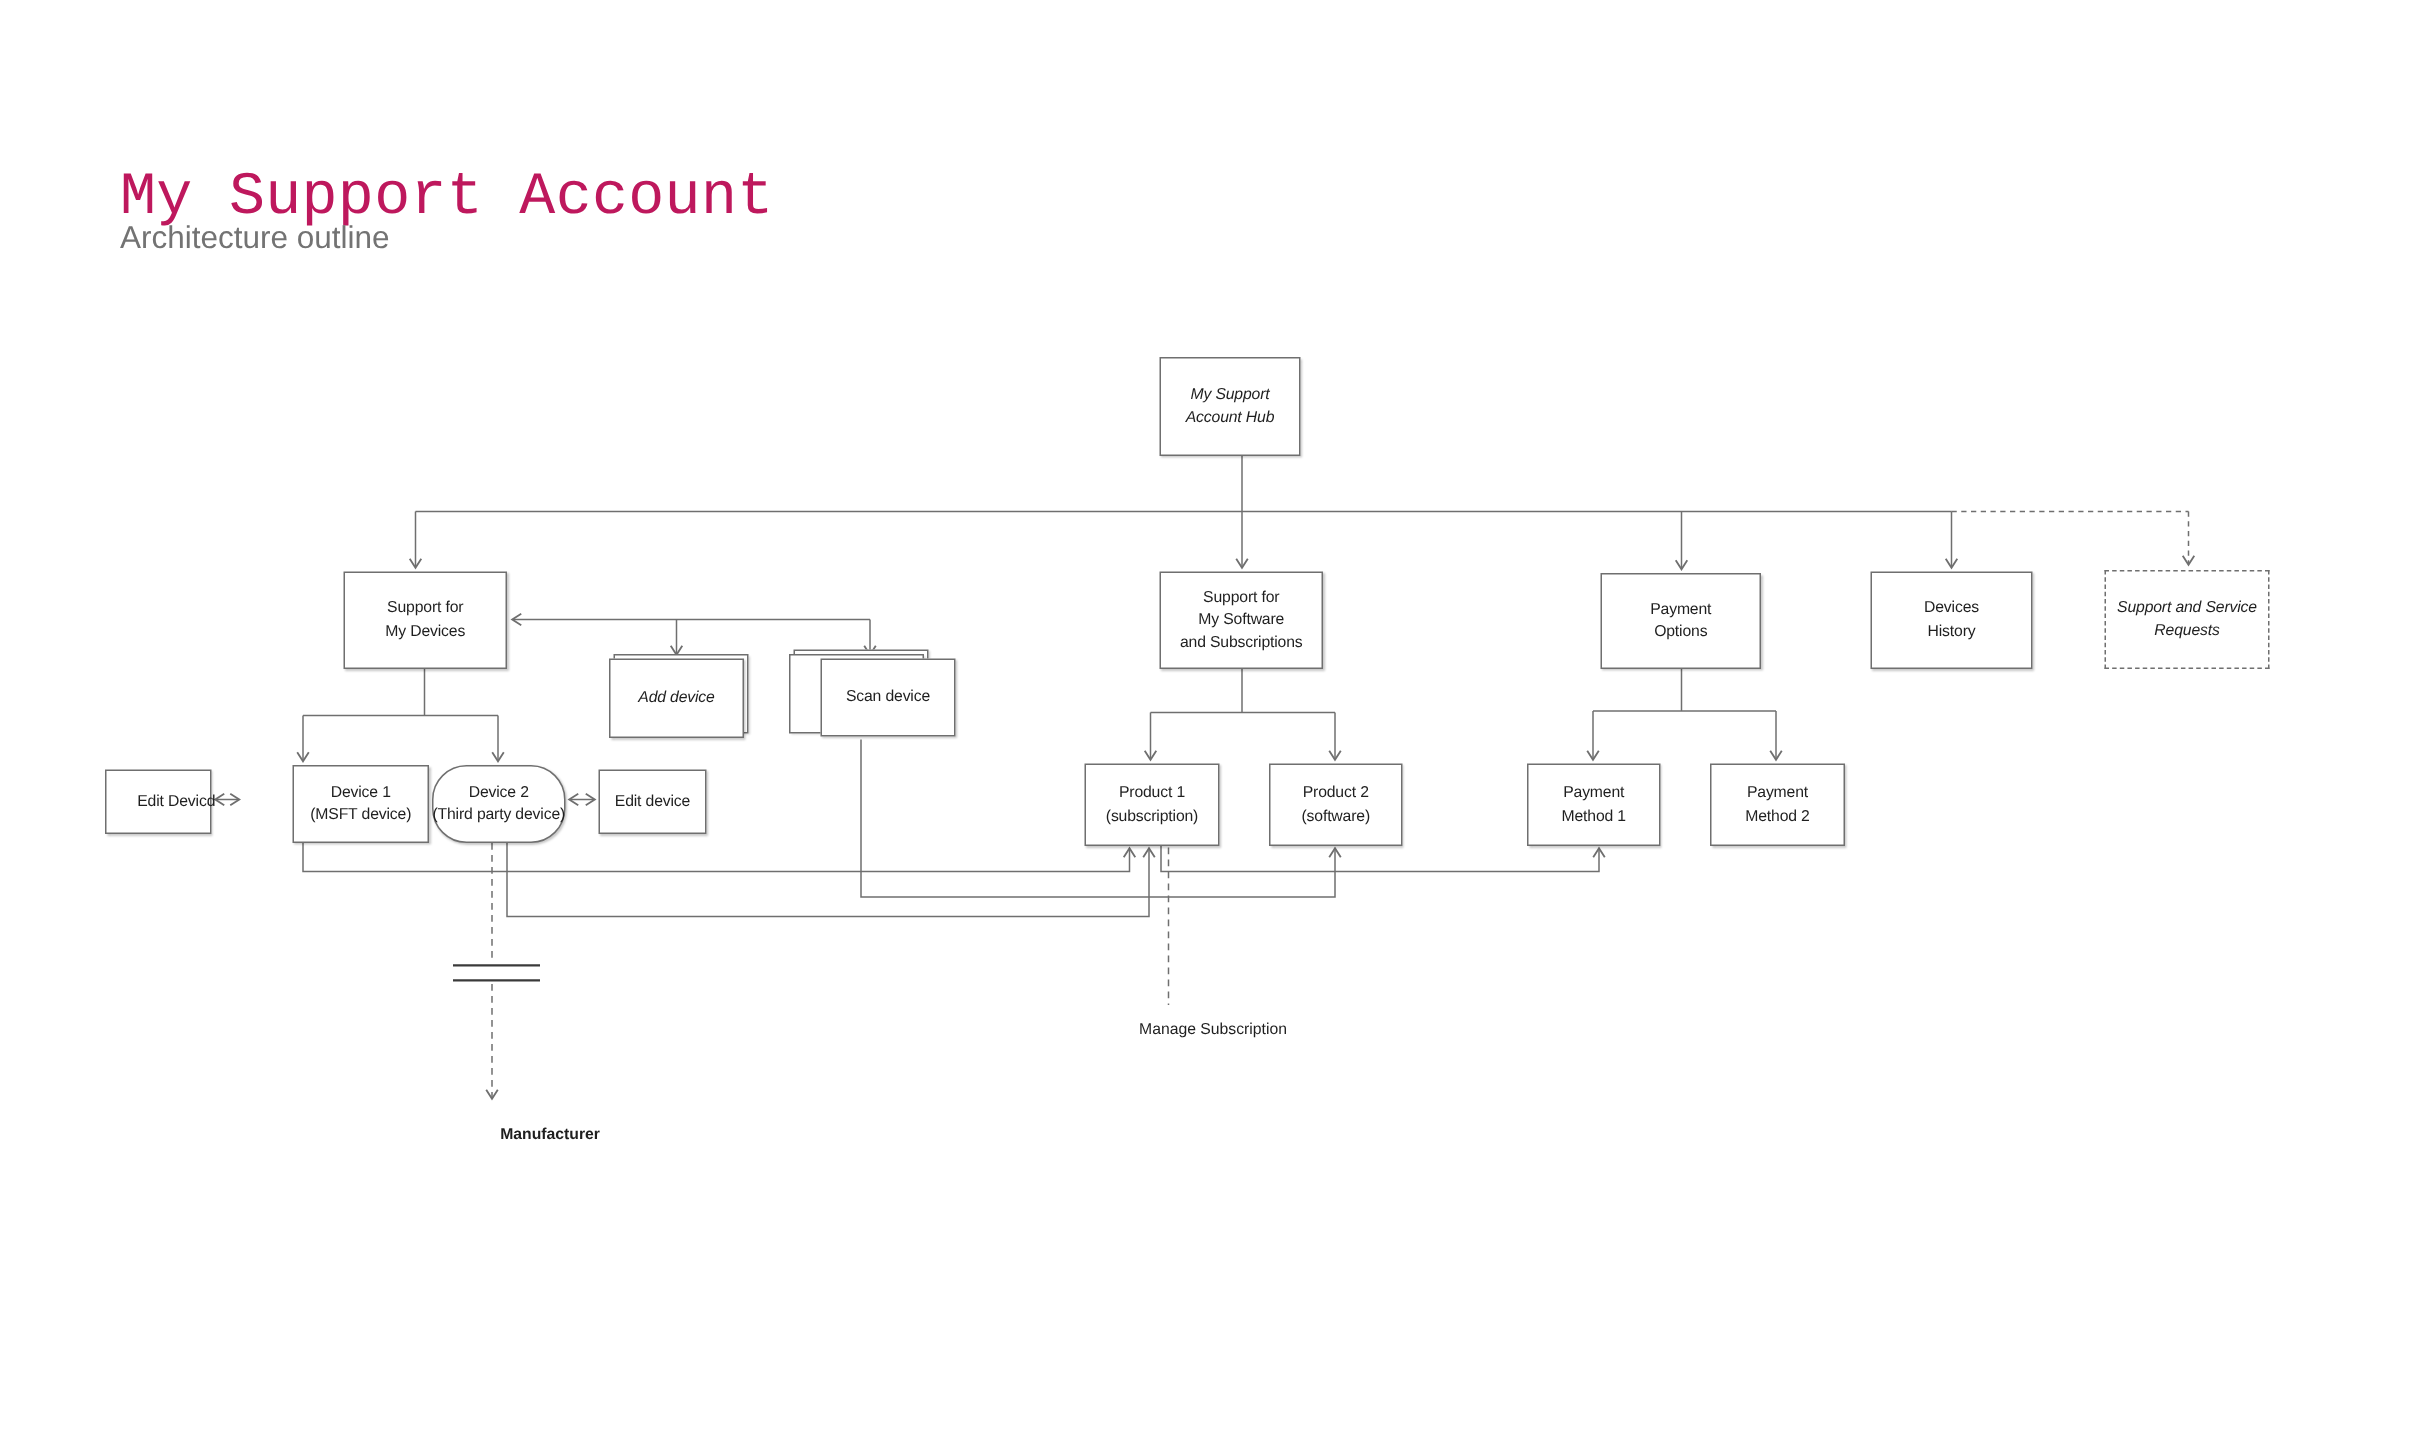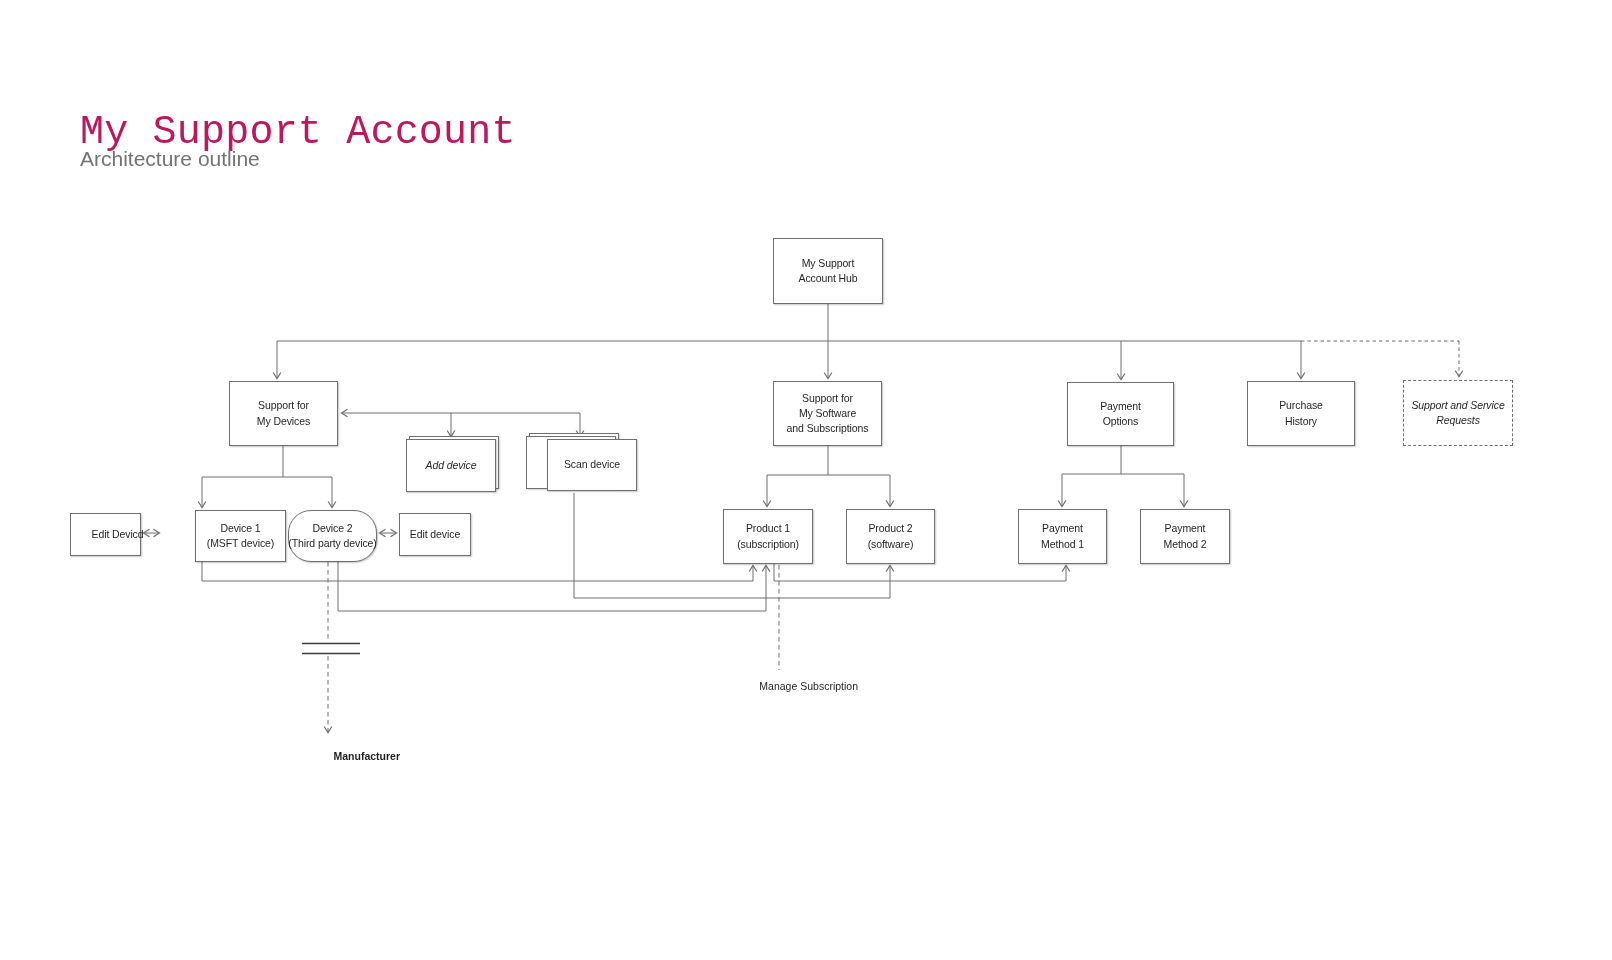--- a/index.html
+++ b/index.html
@@ -131,31 +131,31 @@
     <g>
       <path d="M779 565 L779 670" stroke-dasharray="4.5 3.5"></path>
     </g>
   </g>
 </svg>
 
 <div class="card-back" style="left:409px;top:436px;width:90px;height:53px;"></div>
 <div class="card-back" style="left:529px;top:433px;width:90px;height:53px;"></div>
 <div class="card-back" style="left:526px;top:436px;width:90px;height:53px;"></div>
 
-<div class="node" style="left:773px;top:238px;width:110px;height:66px;">My Support
+<div class="node" style="left:773px;top:238px;width:94px;height:66px;font-style:italic;">My Support
 Account Hub</div>
 
 <div class="node" style="left:229px;top:381px;width:109px;height:65px;">Support for
 My Devices</div>
 <div class="node" style="left:773px;top:381px;width:109px;height:65px;">Support for
 My Software
 and Subscriptions</div>
 <div class="node" style="left:1067px;top:382px;width:107px;height:64px;">Payment
 Options</div>
-<div class="node" style="left:1247px;top:381px;width:108px;height:65px;">Purchase
+<div class="node" style="left:1247px;top:381px;width:108px;height:65px;">Devices
 History</div>
 <div class="node dashed" style="left:1403px;top:380px;width:110px;height:66px;text-align:center;">Support and Service
 Requests</div>
 
 <div class="node" style="left:406px;top:439px;width:90px;height:53px;font-style:italic;">Add device</div>
 <div class="node" style="left:523px;top:439px;width:90px;height:52px;margin-left:24px;">Scan device</div>
 
 <div class="node" style="left:70px;top:513px;width:71px;height:43px;padding-left:24px;">Edit Devicd</div>
 <div class="node" style="left:162px;top:510px;width:91px;height:52px;margin-left:33px;">Device 1
 (MSFT device)</div>

